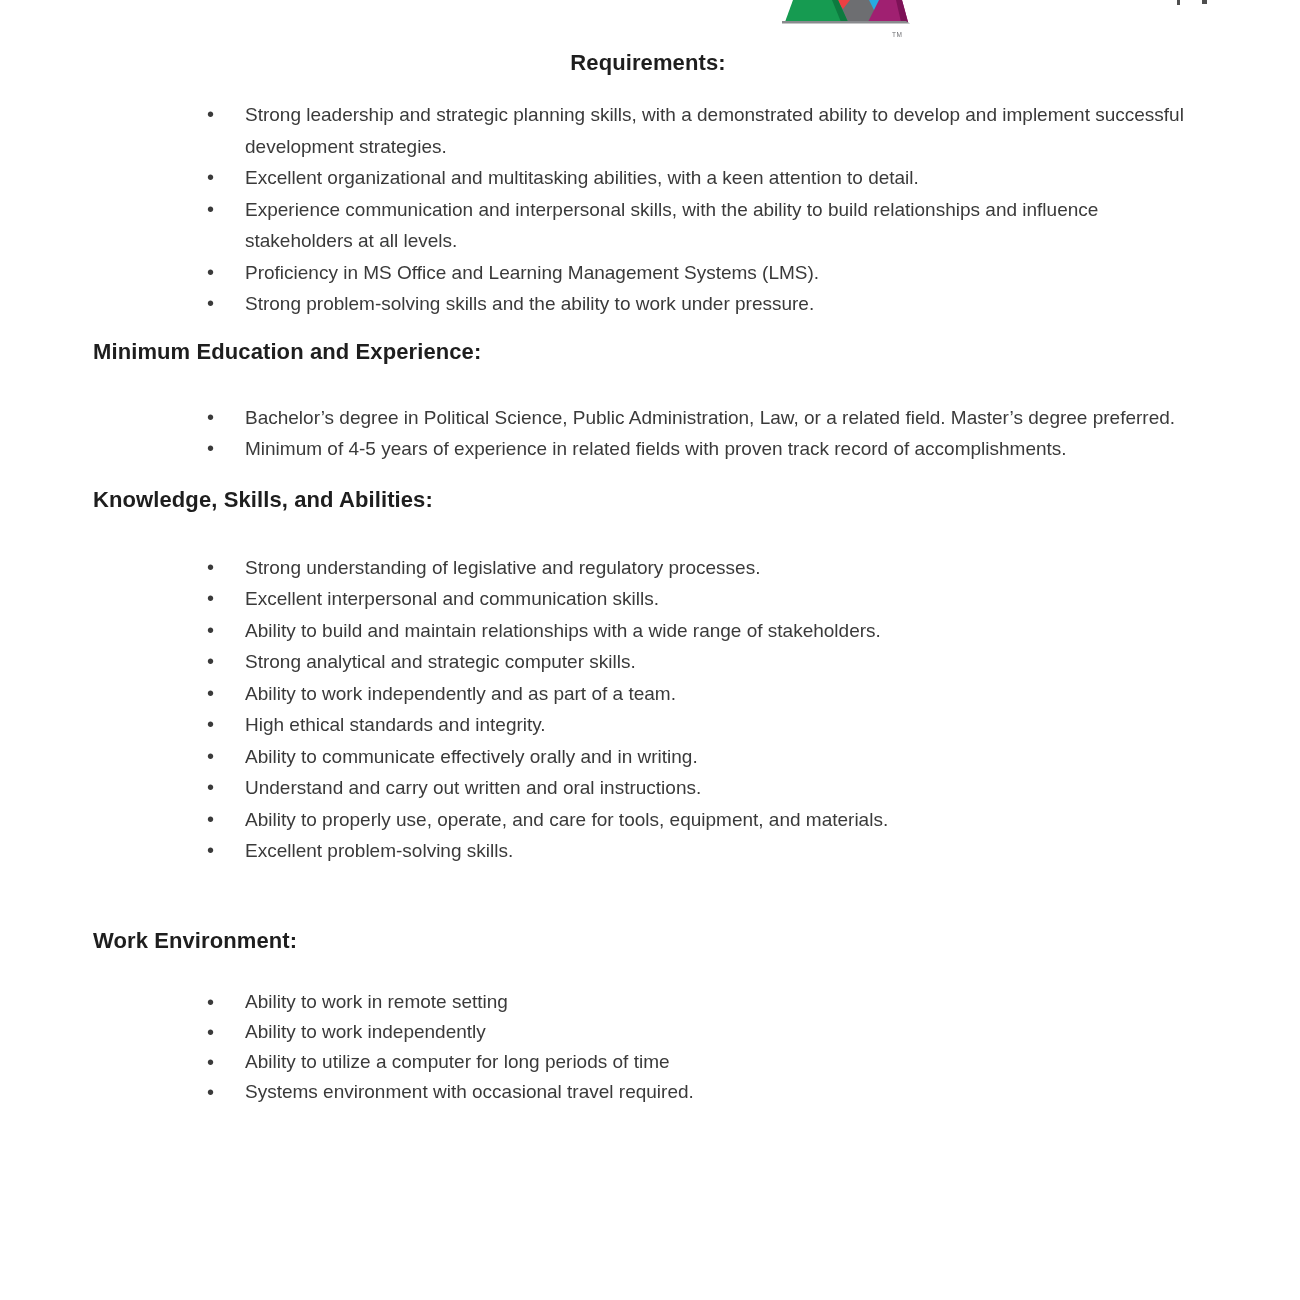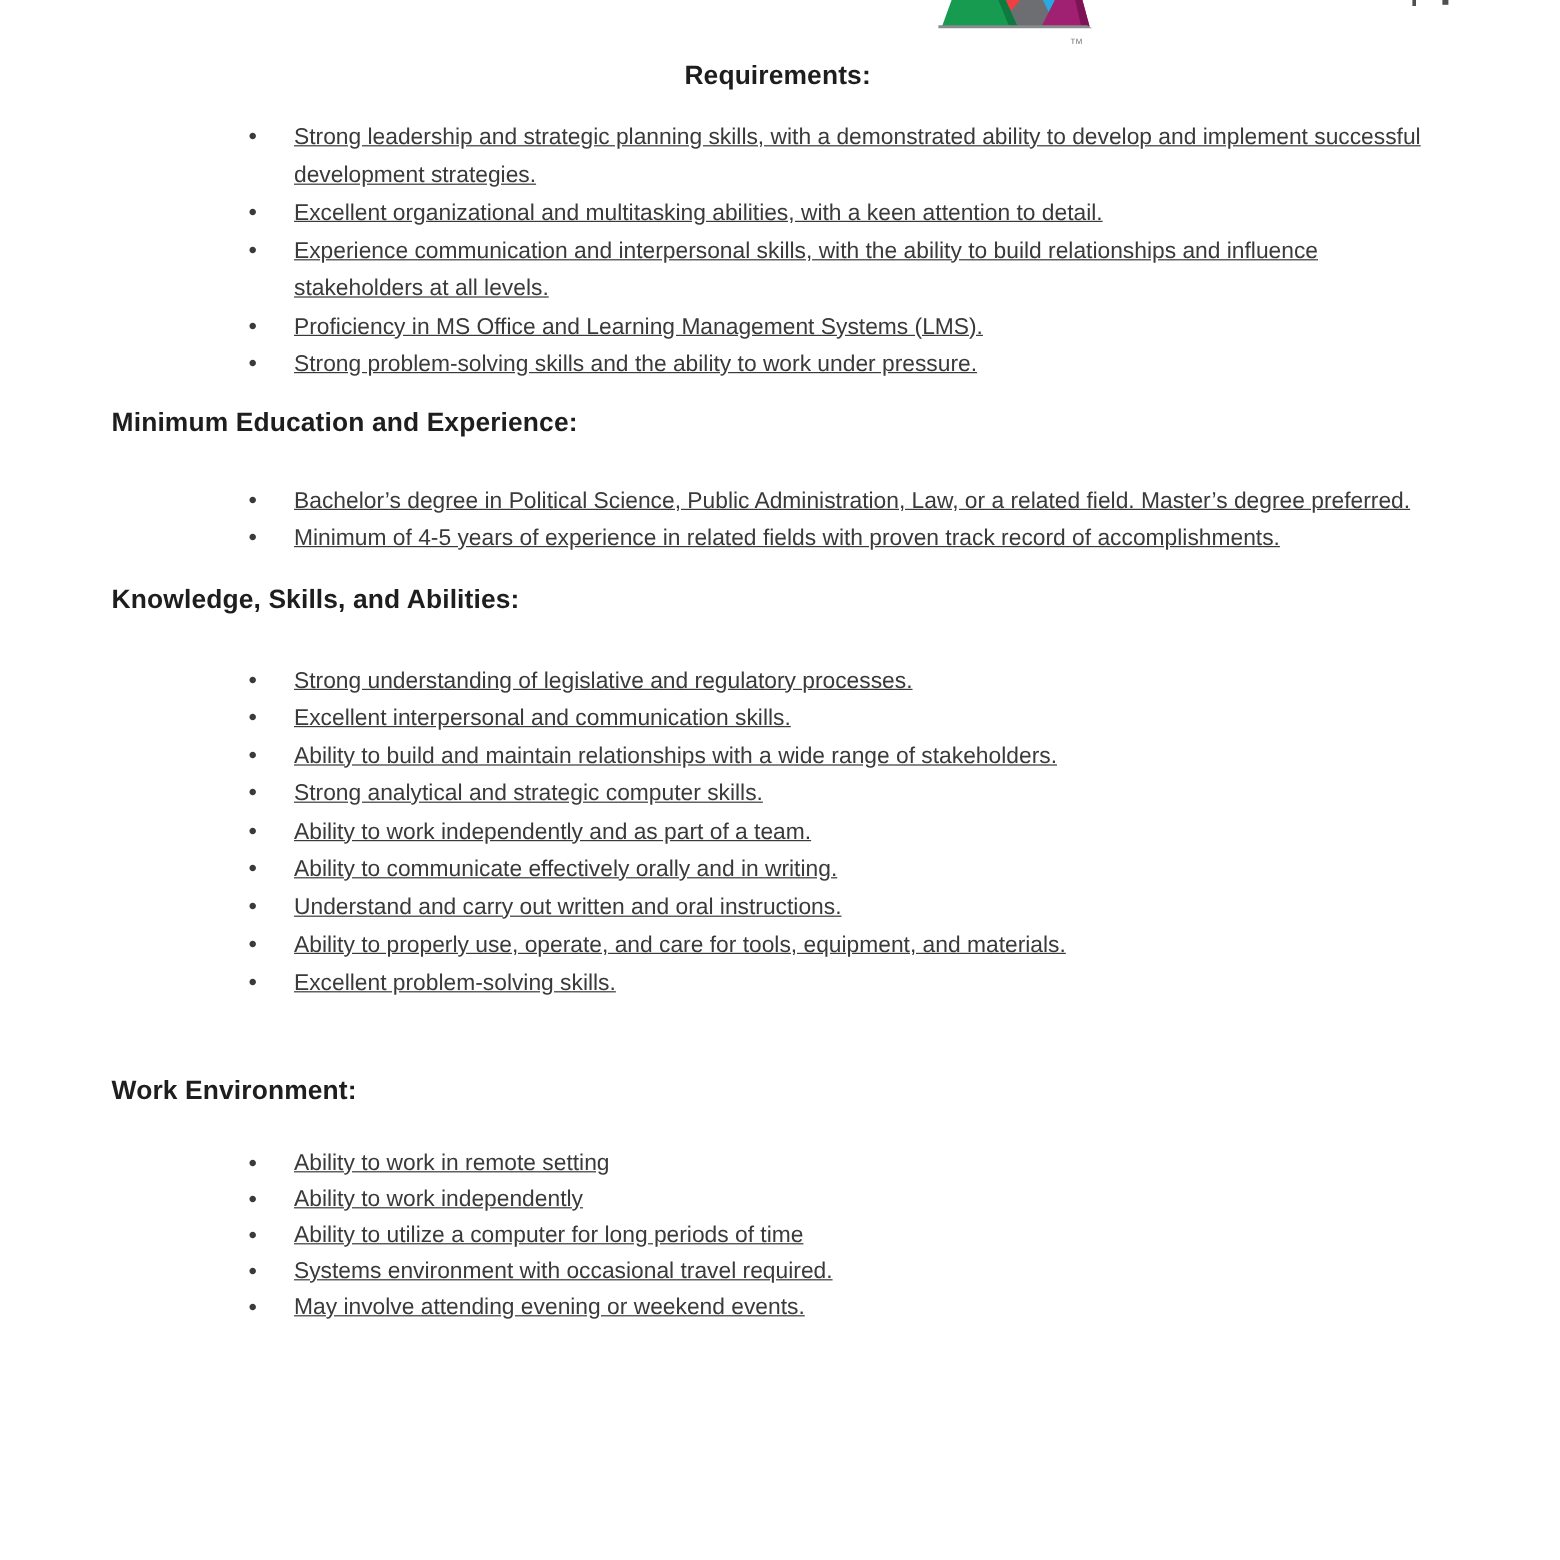--- a/index.html
+++ b/index.html
@@ -45,21 +45,20 @@
     font-size: 22px;
     line-height: 26px;
     font-weight: 700;
     color: #1e1e1e;
     letter-spacing: 0.1px;
   }
   ul {
     list-style: none;
     margin: 0;
     padding: 0;
-    text-decoration: underline;
   }
   li {
     position: relative;
     padding-left: 152px;
     font-size: 19px;
     line-height: 31.5px;
     color: #3a3a3a;
   }
   li::before {
     content: "\2022";
@@ -119,31 +118,31 @@
   </section>
 
   <section>
     <h2 class="h-ksa">Knowledge, Skills, and Abilities:</h2>
     <ul class="ul-ksa">
       <li>Strong understanding of legislative and regulatory processes.</li>
       <li>Excellent interpersonal and communication skills.</li>
       <li>Ability to build and maintain relationships with a wide range of stakeholders.</li>
       <li>Strong analytical and strategic computer skills.</li>
       <li>Ability to work independently and as part of a team.</li>
+      <li>High ethical standards and integrity.</li>
       <li>Ability to communicate effectively orally and in writing.</li>
       <li>Understand and carry out written and oral instructions.</li>
       <li>Ability to properly use, operate, and care for tools, equipment, and materials.</li>
       <li>Excellent problem-solving skills.</li>
     </ul>
   </section>
 
   <section>
     <h2 class="h-workenv">Work Environment:</h2>
     <ul class="ul-workenv">
       <li>Ability to work in remote setting</li>
       <li>Ability to work independently</li>
       <li>Ability to utilize a computer for long periods of time</li>
       <li>Systems environment with occasional travel required.</li>
-      <li>May involve attending evening or weekend events.</li>
     </ul>
   </section>
 
 </div>
 
 </body></html>

